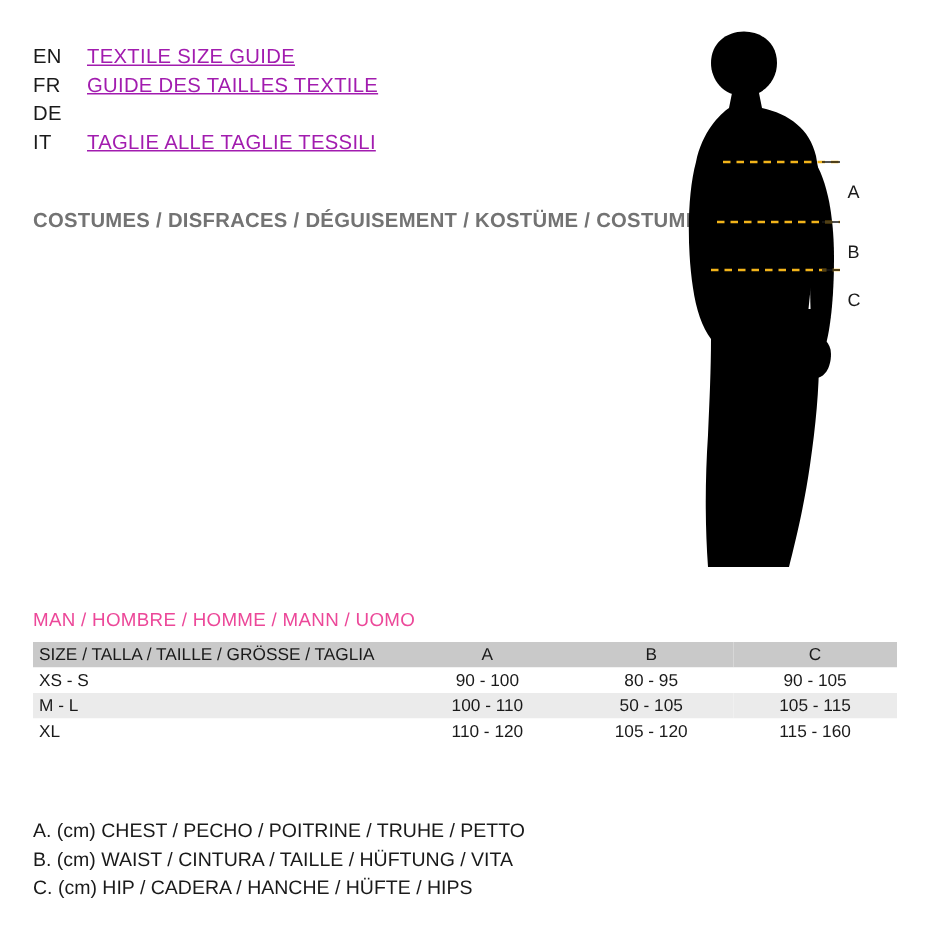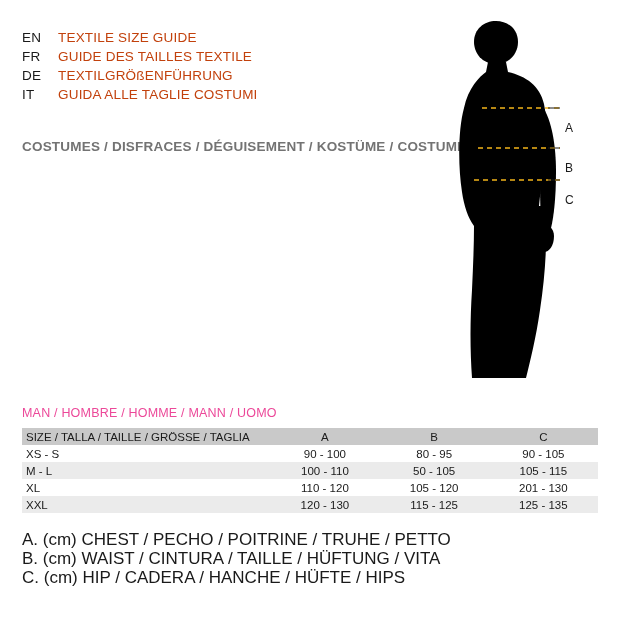--- a/index.html
+++ b/index.html
@@ -34,21 +34,22 @@
   }
   .lang-code {
     width: 36px;
     font-size: 13.5px;
     letter-spacing: 0.2px;
     color: #1a1a1a;
   }
   .lang-text {
     font-size: 13.5px;
     letter-spacing: 0.2px;
-    color: #c2410c;
+    color: #a21caf;
+    text-decoration: underline;
   }
 
   .costumes-line {
     position: absolute;
     left: 22px;
     top: 139px;
     font-size: 13.5px;
     font-weight: bold;
     letter-spacing: 0.2px;
     color: #737373;
@@ -113,22 +114,22 @@
   }
   tr.header-row {
     background: #c9c9c9;
   }
   tr.row-odd { background: #ffffff; }
   tr.row-even { background: #ebebeb; }
 
   .legend {
     position: absolute;
     left: 22px;
-    top: 530px;
-    font-size: 17px;
+    top: 544px;
+    font-size: 13px;
     line-height: 19px;
     color: #1a1a1a;
   }
   .legend div { white-space: nowrap; }
 </style>
 </head>
 <body>
 
 <div class="page">
 
@@ -136,25 +137,24 @@
     <div class="lang-row">
       <span class="lang-code">EN</span>
       <span class="lang-text">TEXTILE SIZE GUIDE</span>
     </div>
     <div class="lang-row">
       <span class="lang-code">FR</span>
       <span class="lang-text">GUIDE DES TAILLES TEXTILE</span>
     </div>
     <div class="lang-row">
       <span class="lang-code">DE</span>
-      <span class="lang-text">TEXTILGRÖßENFÜHRUNG</span>
     </div>
     <div class="lang-row">
       <span class="lang-code">IT</span>
-      <span class="lang-text">GUIDA ALLE TAGLIE COSTUMI</span>
+      <span class="lang-text">TAGLIE ALLE TAGLIE TESSILI</span>
     </div>
   </div>
 
   <div class="costumes-line">COSTUMES / DISFRACES / DÉGUISEMENT / KOSTÜME / COSTUMI</div>
 
   <div class="figure-wrap">
     <svg width="170" height="370" viewBox="0 0 170 370" xmlns="http://www.w3.org/2000/svg">
 
       <path fill="#000000" d="M44 22 C44 9 54 1 66 1 C78 1 88 9 88 22 C88 33 80 44 66 44 C52 44 44 33 44 22 Z"></path>
 
@@ -210,27 +210,21 @@
       <tr class="row-even">
         <td class="col-label">M - L</td>
         <td class="col-a">100 - 110</td>
         <td class="col-b">50 - 105</td>
         <td class="col-c">105 - 115</td>
       </tr>
       <tr class="row-odd">
         <td class="col-label">XL</td>
         <td class="col-a">110 - 120</td>
         <td class="col-b">105 - 120</td>
-        <td class="col-c">201 - 130</td>
-      </tr>
-      <tr class="row-even">
-        <td class="col-label">XXL</td>
-        <td class="col-a">120 - 130</td>
-        <td class="col-b">115 - 125</td>
-        <td class="col-c">125 - 135</td>
+        <td class="col-c">115 - 160</td>
       </tr>
     </tbody>
   </table>
 
   <div class="legend">
     <div>A. (cm) CHEST / PECHO / POITRINE / TRUHE / PETTO</div>
     <div>B. (cm) WAIST / CINTURA / TAILLE / HÜFTUNG / VITA</div>
     <div>C. (cm) HIP / CADERA / HANCHE / HÜFTE / HIPS</div>
   </div>
 

